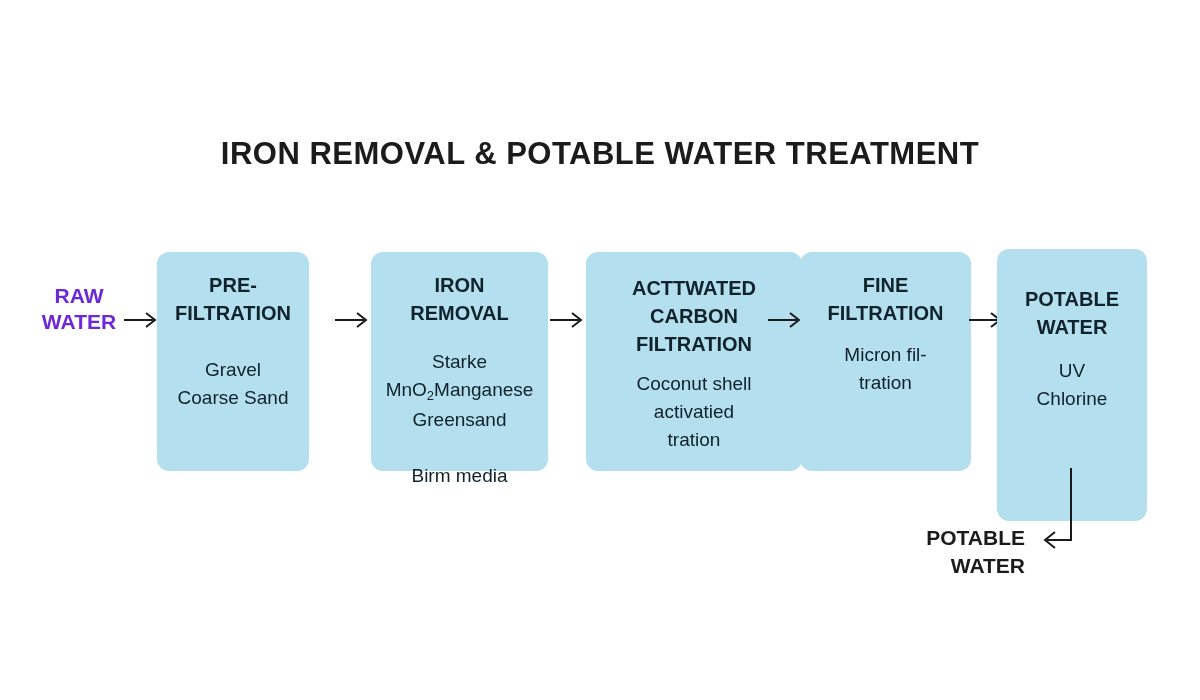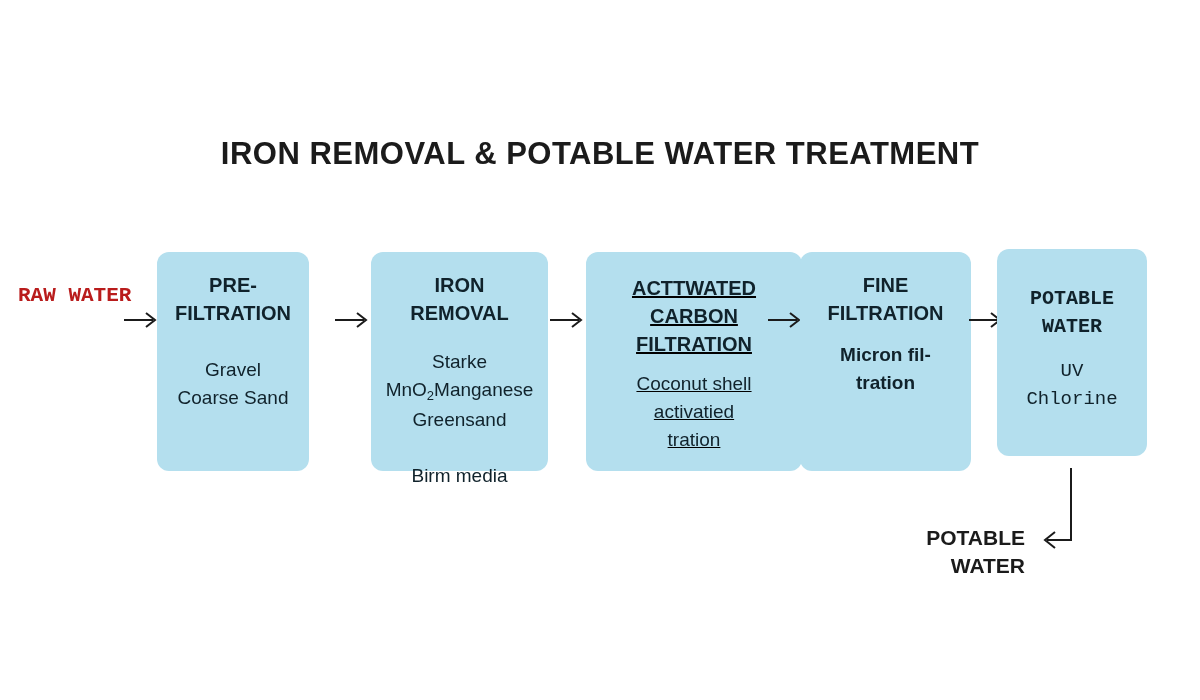--- a/index.html
+++ b/index.html
@@ -33,26 +33,25 @@
     color: #1b1b1b;
     white-space: nowrap;
   }
 
   
   #raw-water-label {
     position: absolute;
     left: 18px;
     top: 283px;
     width: 122px;
-    text-align: left;
+    text-align: center;
     font-size: 21px;
     font-weight: bold;
     line-height: 26px;
-    color: #b91c1c;
-    font-family: Liberation Mono, monospace;
+    color: #6d28d9;
   }
 
   
   .stage-box {
     position: absolute;
     background: #b4dfee;
     border-radius: 12px;
     box-sizing: border-box;
     padding: 0 6px;
     display: flex;
@@ -77,32 +76,32 @@
   .stage-details sub {
     font-size: 13px;
     vertical-align: baseline;
     position: relative;
     top: 4px;
   }
 
   
   #box-0 { left: 157px; top: 252px; width: 152px; height: 219px; }
   #box-1 { left: 371px; top: 252px; width: 177px; height: 219px; gap: 7px; }
-  #box-2 { left: 586px; top: 252px; width: 216px; height: 219px; text-decoration: underline; }
+  #box-2 { left: 586px; top: 252px; width: 216px; height: 219px; }
   #box-3 { left: 800px; top: 252px; width: 171px; height: 219px; }
-  #box-4 { left: 997px; top: 249px; width: 150px; height: 207px; font-family: Liberation Mono, monospace; }
+  #box-4 { left: 997px; top: 249px; width: 150px; height: 272px; }
 
   #box-0 .stage-title { margin-top: 19px; }
   #box-0 .stage-details { margin-top: 29px; text-align: center; }
   #box-1 .stage-title { margin-top: 19px; }
   #box-1 .stage-details { margin-top: 14px; }
   #box-2 .stage-title { margin-top: 22px; }
   #box-2 .stage-details { margin-top: 12px; }
   #box-3 .stage-title { margin-top: 19px; }
-  #box-3 .stage-details { margin-top: 14px; font-weight: bold; }
+  #box-3 .stage-details { margin-top: 14px; }
   #box-4 .stage-title { margin-top: 36px; }
   #box-4 .stage-details { margin-top: 16px; }
 
   
   .flow-arrow {
     position: absolute;
     top: 306px;
     width: 34px;
     height: 28px;
   }

